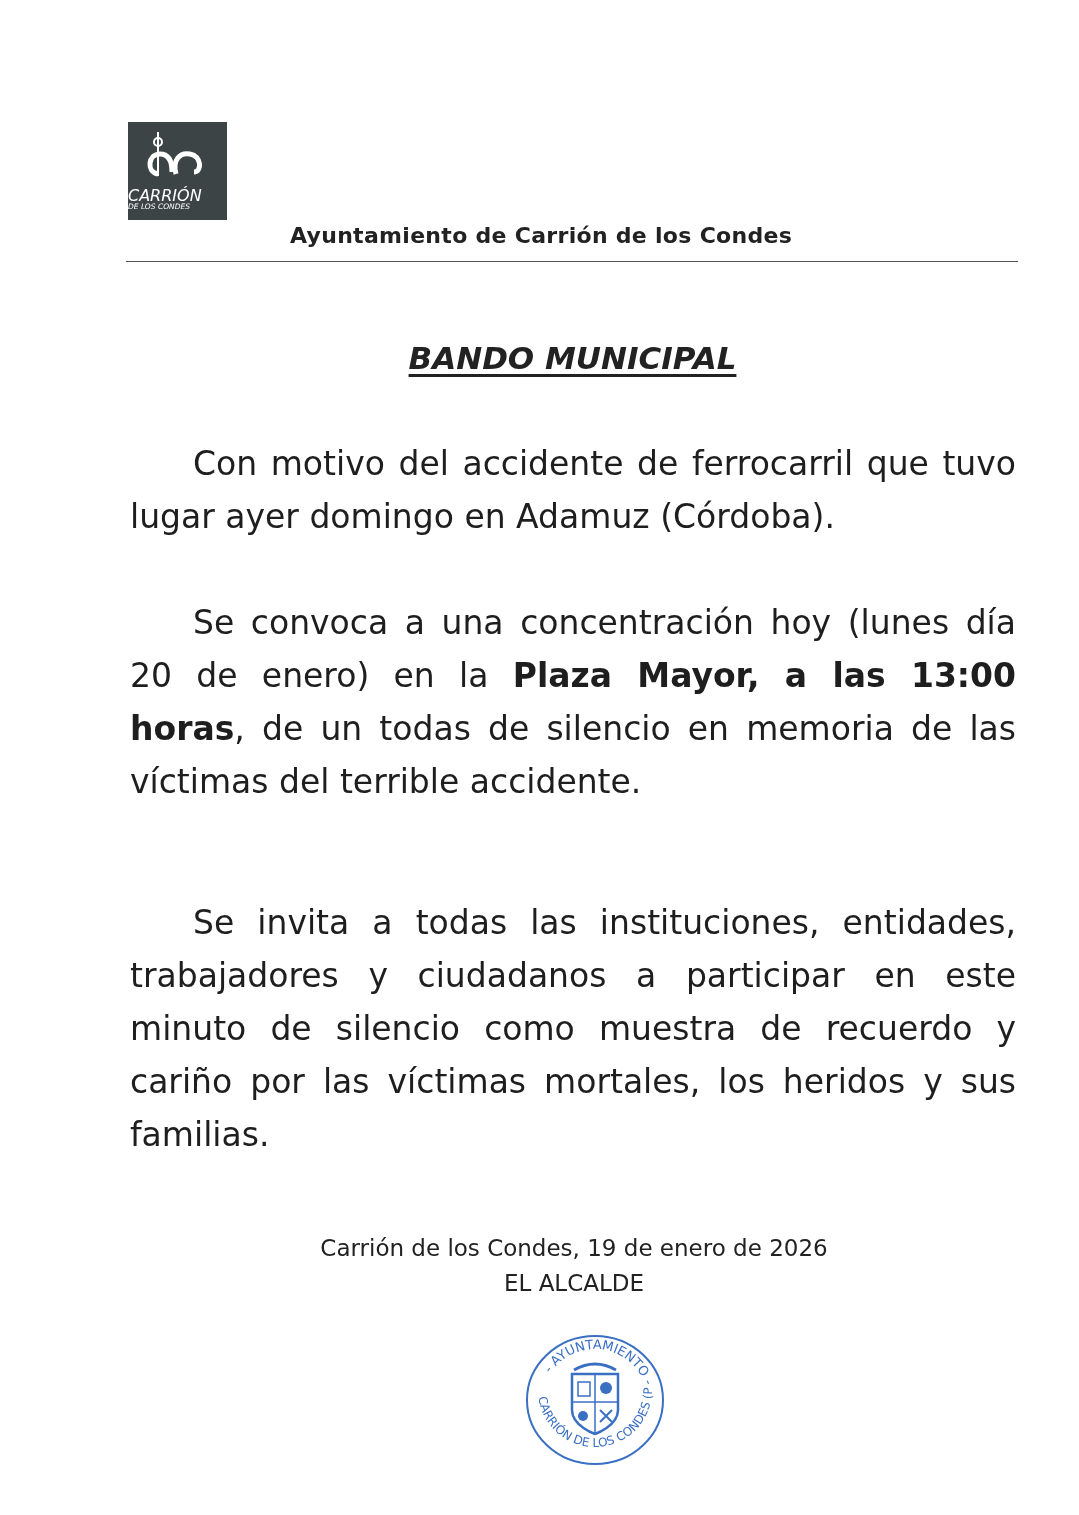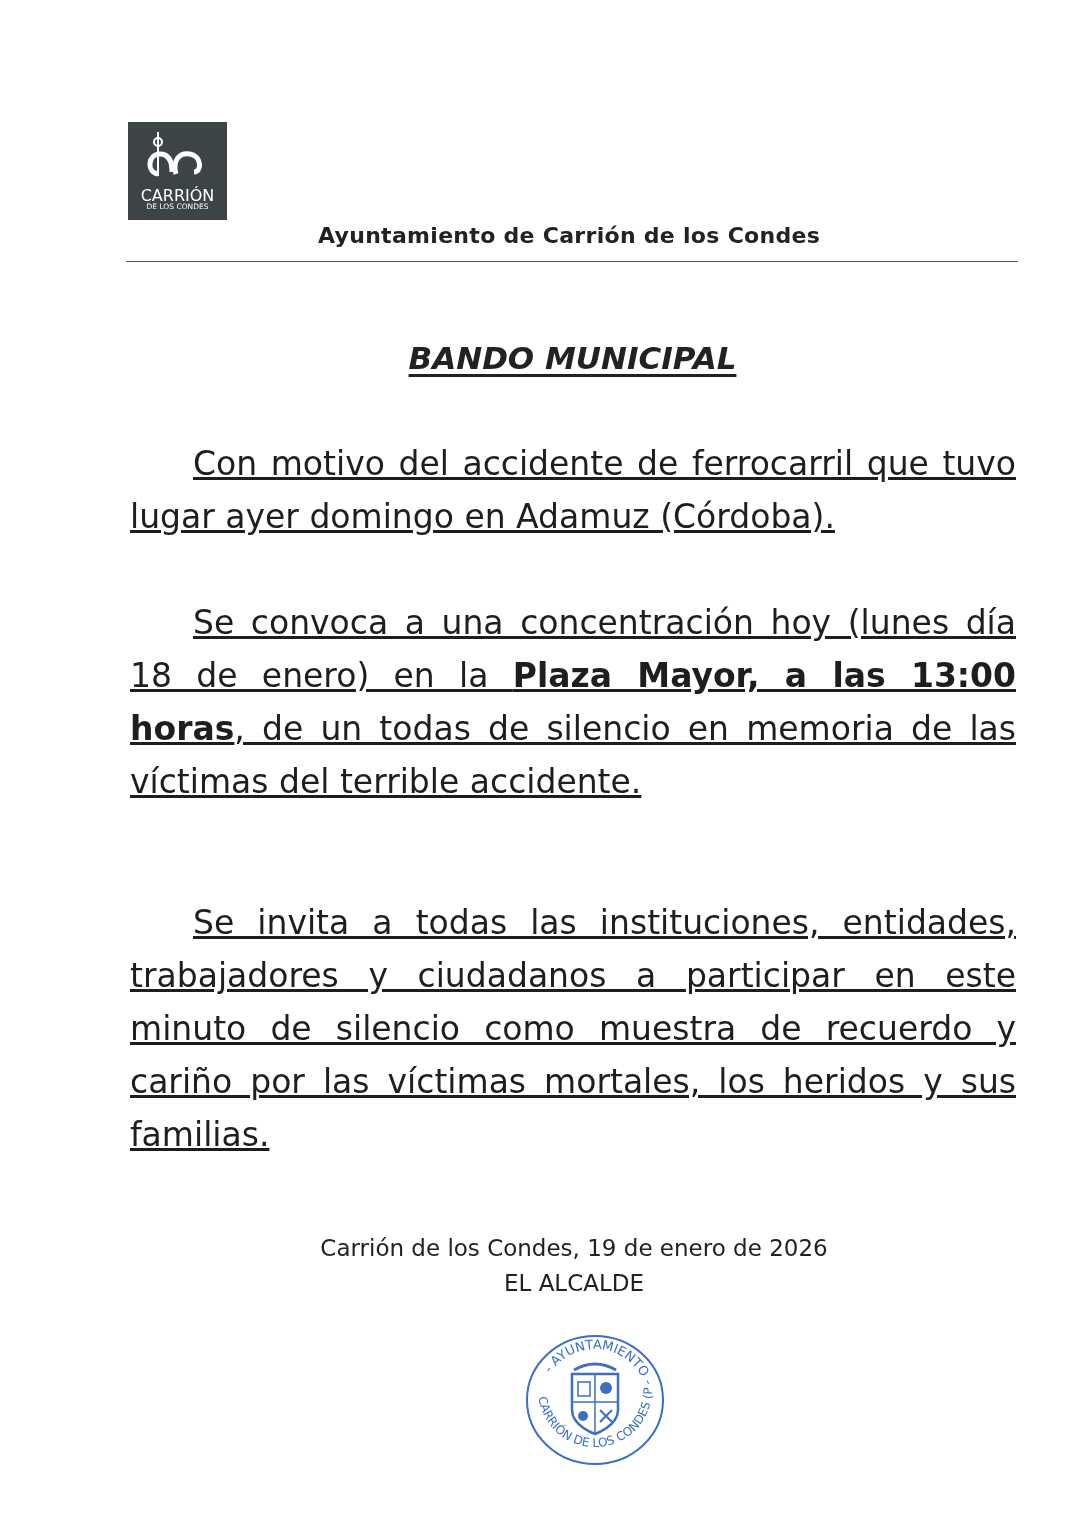--- a/index.html
+++ b/index.html
@@ -1,24 +1,24 @@
 <!DOCTYPE html>
 <html><head>
 <meta charset="utf-8">
 <style>
   html, body { margin:0; padding:0; background:#ffffff; }
   body { width:1079px; height:1515px; position:relative; overflow:hidden; font-family:"DejaVu Sans", sans-serif; color:#1e1e1e; }
-  .logo { position:absolute; left:128px; top:122px; width:99px; height:98px; background:#3d4446; color:#fff; text-align:center; }
+  .logo { position:absolute; left:128px; top:122px; width:99px; height:98px; background:#3d4446; color:#fff; text-align:left;font-style:italic; }
   .logo svg { position:absolute; left:18px; top:6px; }
   .logo .l1 { position:absolute; top:64px; left:0; width:100%; font-size:16px; font-weight:normal; letter-spacing:0px; }
   .logo .l2 { position:absolute; top:80px; left:0; width:100%; font-size:7.5px; }
-  .org { position:absolute; left:290px; top:223px; font-size:22px; font-weight:bold; color:#222; letter-spacing:0.3px;margin-left:28px; }
+  .org { position:absolute; left:290px; top:223px; font-size:22px; font-weight:bold; color:#222; letter-spacing:0.3px; }
   .rule { position:absolute; left:126px; top:261px; width:892px; height:1px; background:#555; }
   .title { position:absolute; left:0; width:1145px; top:340px; text-align:center; font-size:31px; font-weight:bold; font-style:italic; text-decoration:underline; text-underline-offset:5px; color:#222; }
-  .para { position:absolute; left:130px; width:886px; font-size:33px; line-height:53px; text-align:justify; text-align-last:left; color:#1e1e1e;text-decoration:underline; }
+  .para { position:absolute; left:130px; width:886px; font-size:33px; line-height:53px; text-align:justify; text-align-last:left; color:#1e1e1e; }
   .para .indent { display:inline-block; width:63px; }
   .p1 { top:437px; }
   .p2 { top:596px; }
   .p3 { top:896px; }
   .sign { position:absolute; left:0; width:1148px; text-align:center; font-size:23px; color:#222; }
   .s1 { top:1235px; }
   .s2 { top:1270px; }
   .stamp { position:absolute; left:520px; top:1330px; width:150px; height:140px; }
 </style>
 </head>
@@ -35,21 +35,21 @@
   <div class="l2">DE LOS CONDES</div>
 </div>
 
 <div class="org">Ayuntamiento de Carrión de los Condes</div>
 <div class="rule"></div>
 
 <div class="title">BANDO MUNICIPAL</div>
 
 <div class="para p1"><span class="indent"></span><span>Con motivo del accidente de ferrocarril que tuvo lugar ayer domingo en Adamuz (Córdoba).</span></div>
 
-<div class="para p2"><span class="indent"></span><span>Se convoca a una concentración hoy (lunes día 18 de enero) en la </span><b>Plaza Mayor, a las 13:00 horas</b><span>, de un todas de silencio en memoria de las víctimas del terrible accidente.</span></div>
+<div class="para p2"><span class="indent"></span><span>Se convoca a una concentración hoy (lunes día 20 de enero) en la </span><b>Plaza Mayor, a las 13:00 horas</b><span>, de un todas de silencio en memoria de las víctimas del terrible accidente.</span></div>
 
 <div class="para p3"><span class="indent"></span><span>Se invita a todas las instituciones, entidades, trabajadores y ciudadanos a participar en este minuto de silencio como muestra de recuerdo y cariño por las víctimas mortales, los heridos y sus familias.</span></div>
 
 <div class="sign s1">Carrión de los Condes, 19 de enero de 2026</div>
 <div class="sign s2">EL ALCALDE</div>
 
 <svg class="stamp" viewBox="0 0 150 140">
   <defs>
     <path id="topArc" d="M22 72 A53 53 0 0 1 128 72"></path>
     <path id="botArc" d="M18 60 A57 57 0 0 0 132 60"></path>

